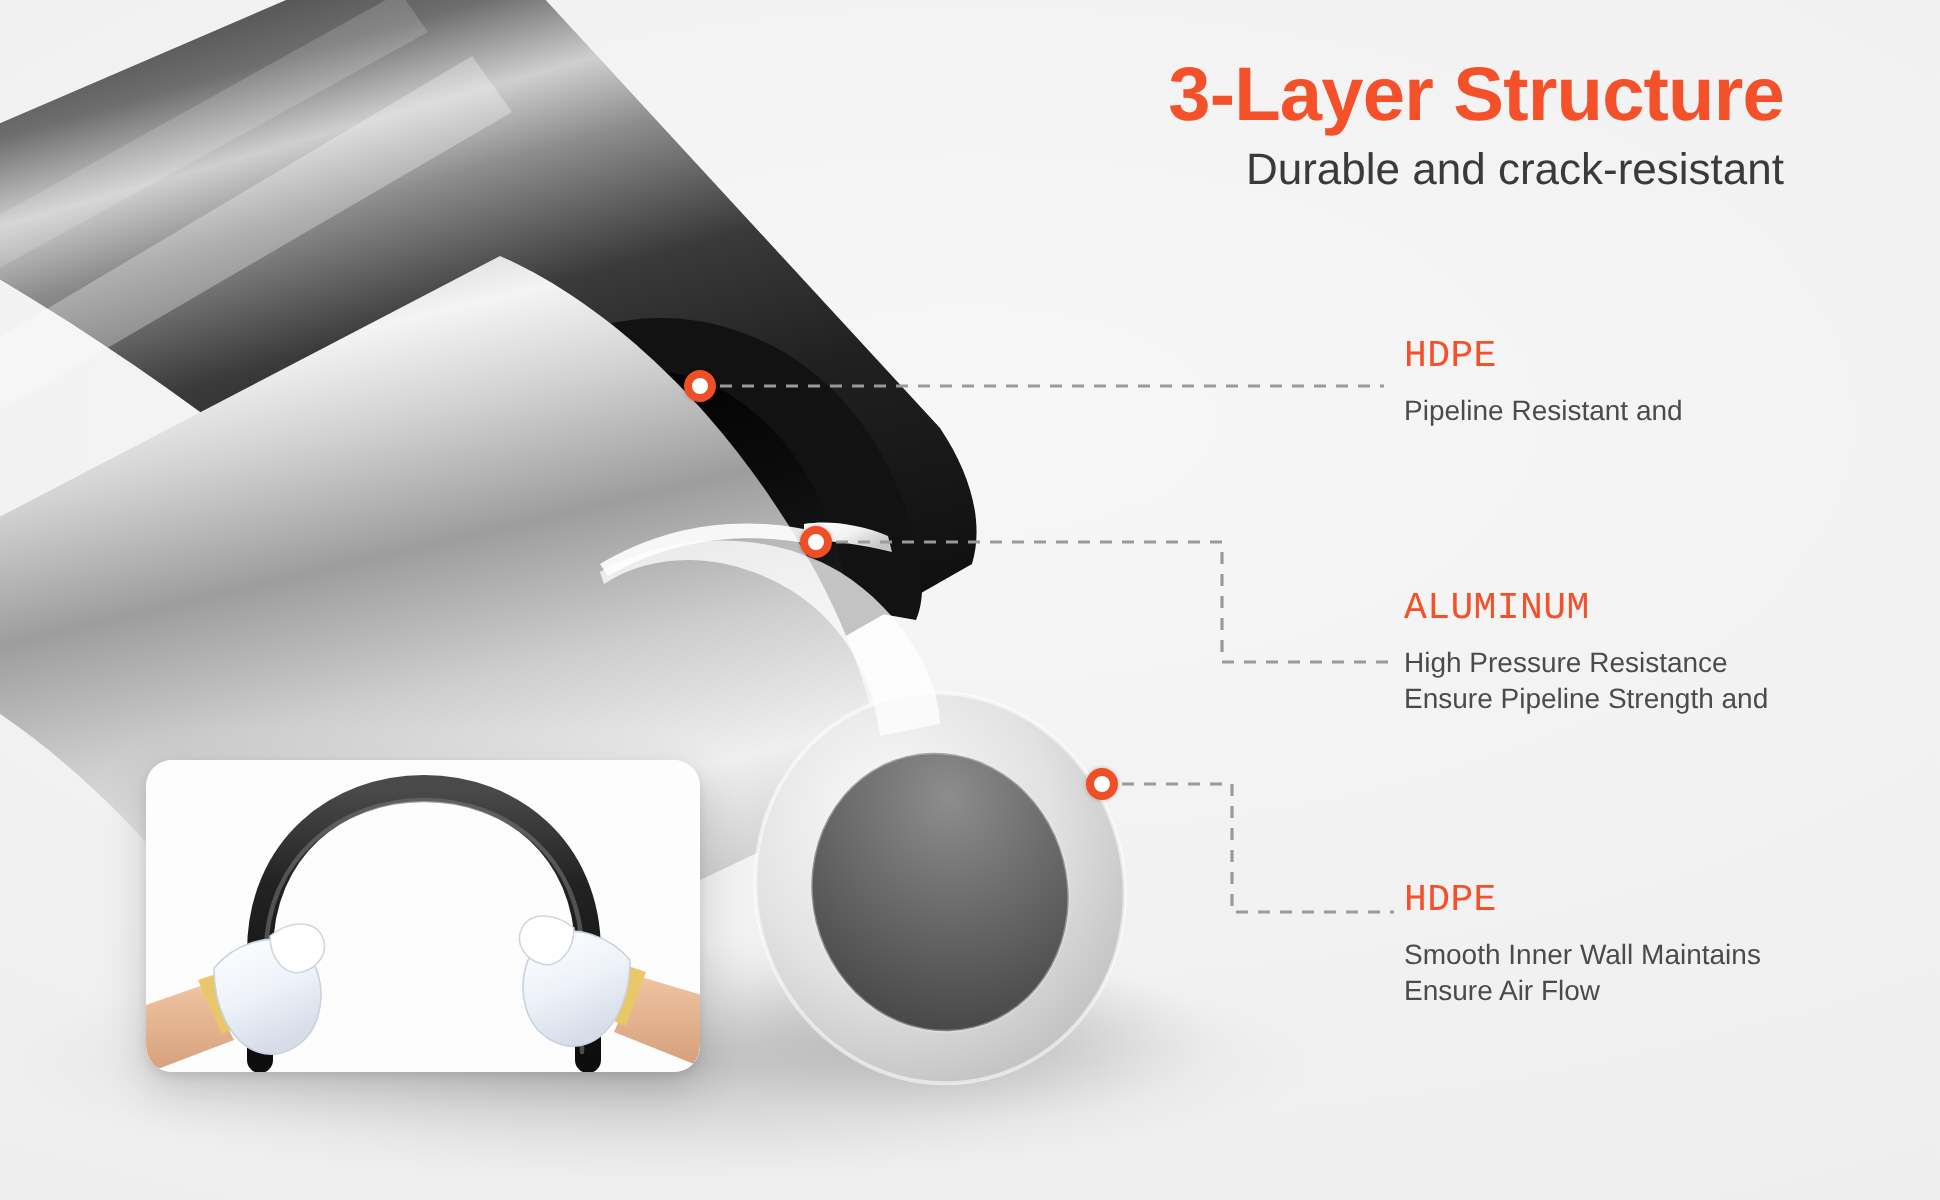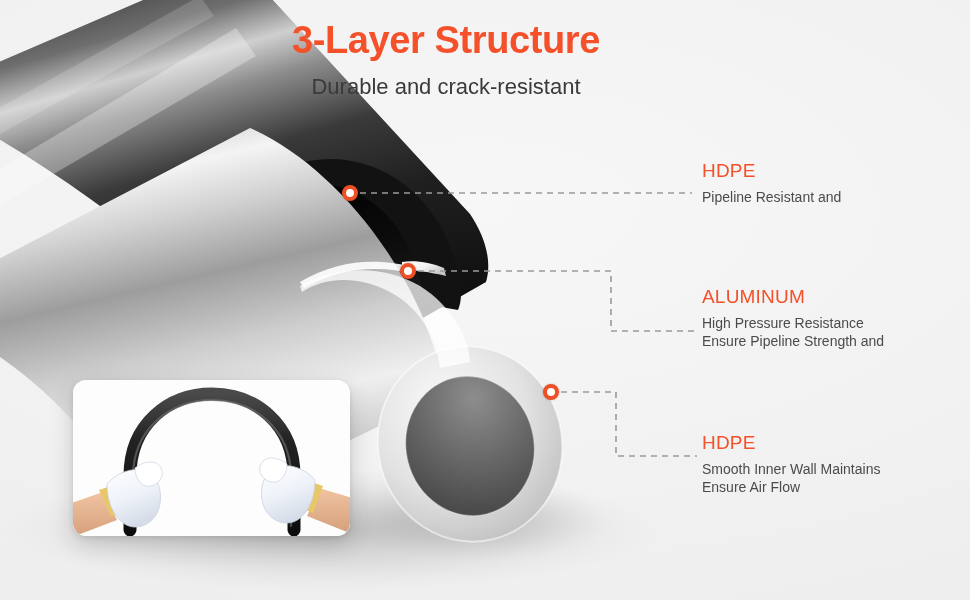--- a/index.html
+++ b/index.html
@@ -20,37 +20,37 @@
     height: 600px;
     background:
       radial-gradient(120% 90% at 50% 35%, #f7f7f7 0%, #f1f1f1 55%, #ececec 100%);
     overflow: hidden;
   }
 
   
   .heading {
     position: absolute;
     left: 0;
-    top: 20px;
+    top: 28px;
     width: 892px;
-    text-align: center;
+    text-align: right;
     z-index: 40;
     pointer-events: none;
   }
   .title {
     margin: 0;
     font-size: 38px;
     font-weight: bold;
     letter-spacing: -0.4px;
     color: #f4502a;
     line-height: 1.1;
     font-family: "Liberation Sans", sans-serif;
   }
   .subtitle {
-    margin: 12px 0 0 0;
+    margin: 2px 0 0 0;
     font-size: 22px;
     font-weight: normal;
     color: #3a3a3a;
     line-height: 1.2;
     font-family: "Liberation Sans", sans-serif;
   }
 
   
   .pipe-stage {
     position: absolute;
@@ -89,27 +89,27 @@
   .callout {
     position: absolute;
     z-index: 40;
     width: 250px;
   }
   .callout-1 { left: 702px; top: 160px; }
   .callout-2 { left: 702px; top: 286px; }
   .callout-3 { left: 702px; top: 432px; }
 
   .callout-title {
-    margin: 0 0 6px 0;
+    margin: 8px 0 6px 0;
     font-size: 19px;
     font-weight: normal;
     color: #f4502a;
     letter-spacing: 0.2px;
     line-height: 1.15;
-    font-family: Liberation Sans, sans-serif;
+    font-family: Liberation Mono, monospace;
   }
   .callout-body {
     margin: 0;
     font-size: 14px;
     color: #4b4b4b;
     line-height: 1.32;
     font-family: "Liberation Sans", sans-serif;
   }
   .callout-body span { display: block; }
 

